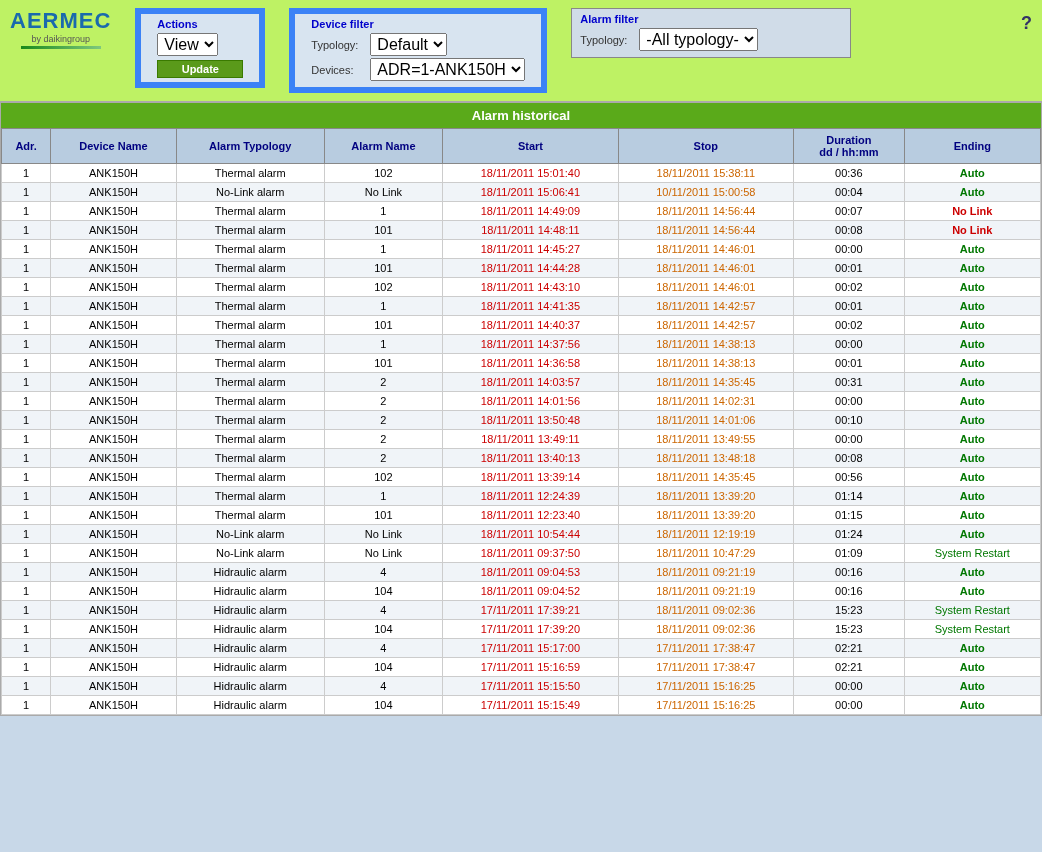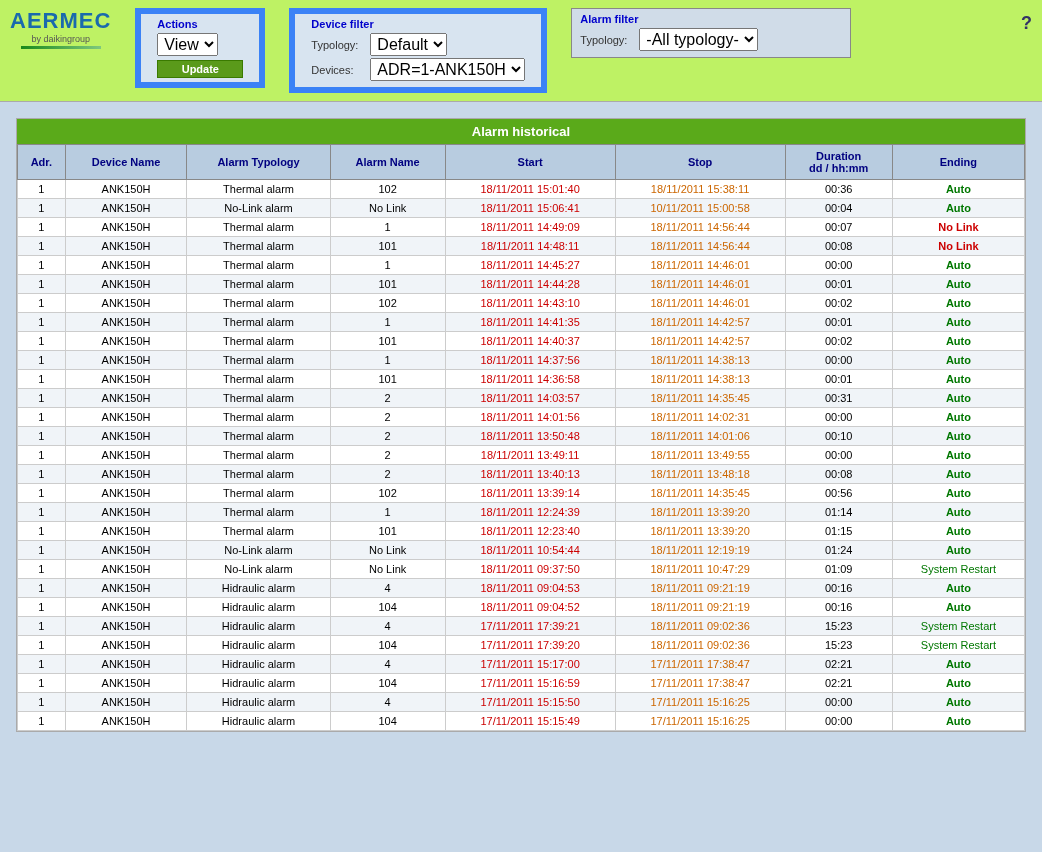--- a/index.html
+++ b/index.html
@@ -26,21 +26,21 @@
     .device-filter-box { min-width: 220px; }
     .filter-row { display: flex; align-items: center; gap: 4px; margin-bottom: 2px; }
     .filter-label { font-size: 11px; color: #333; min-width: 55px; }
 
     .alarm-filter-box { min-width: 280px; background: #d0dce8; border: 1px solid #888; padding: 4px 8px; }
     .alarm-filter-row { display: flex; align-items: center; gap: 4px; margin-bottom: 2px; }
 
     .help-btn { margin-left: auto; font-size: 16px; color: #333; cursor: pointer; }
 
     
-    .table-container { margin: 16px; background: #f97316; border: 1px solid #aaa; }
+    .table-container { margin: 0; background: #f97316; border: 1px solid #aaa; }
 
     .table-title { background: #5aaa1a; color: white; text-align: center; padding: 5px; font-weight: bold; font-size: 13px; }
 
     table { width: 100%; border-collapse: collapse; border-radius: 20px; }
     thead th { background: #b8cce0; color: #000080; font-weight: bold; font-size: 11px; padding: 5px 4px; border: 1px solid #888; text-align: center; }
     tbody td { font-size: 11px; padding: 3px 4px; border: 1px solid #ccc; text-align: center; }
     tbody tr:nth-child(even) { background: #f0f4f8; }
     tbody tr:nth-child(odd) { background: #ffffff; }
 
     .start-col { color: #cc0000; }

